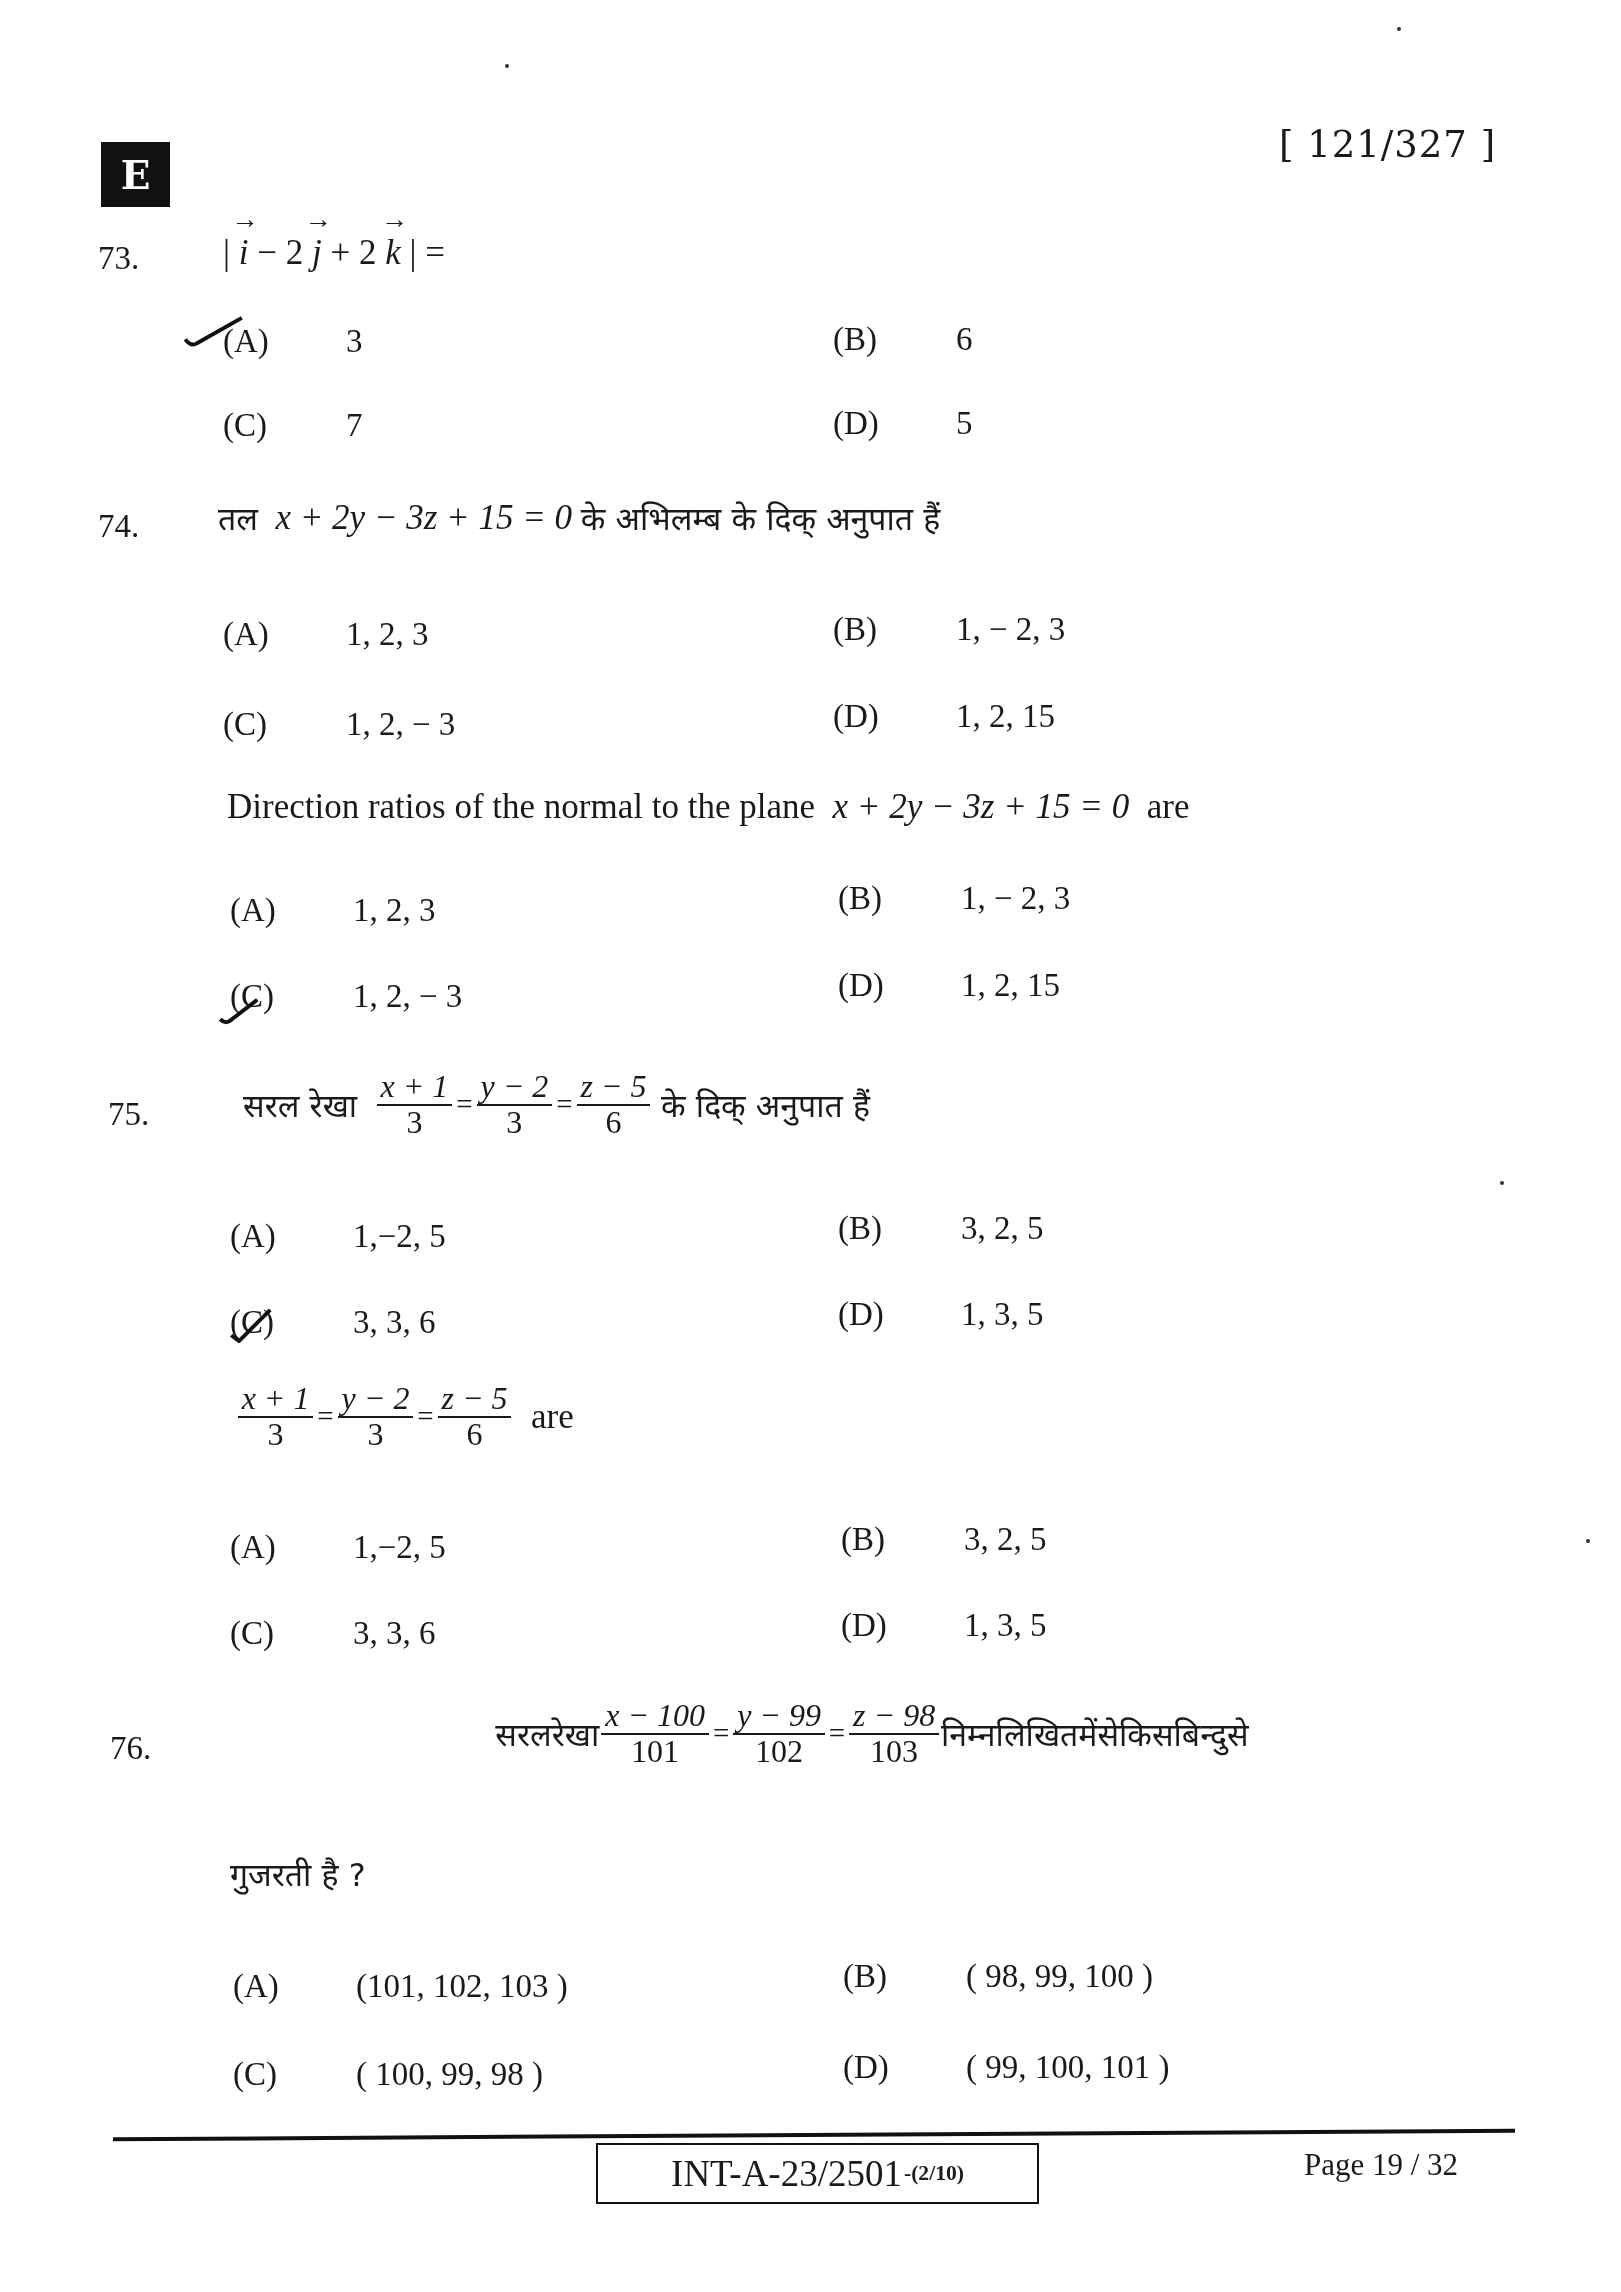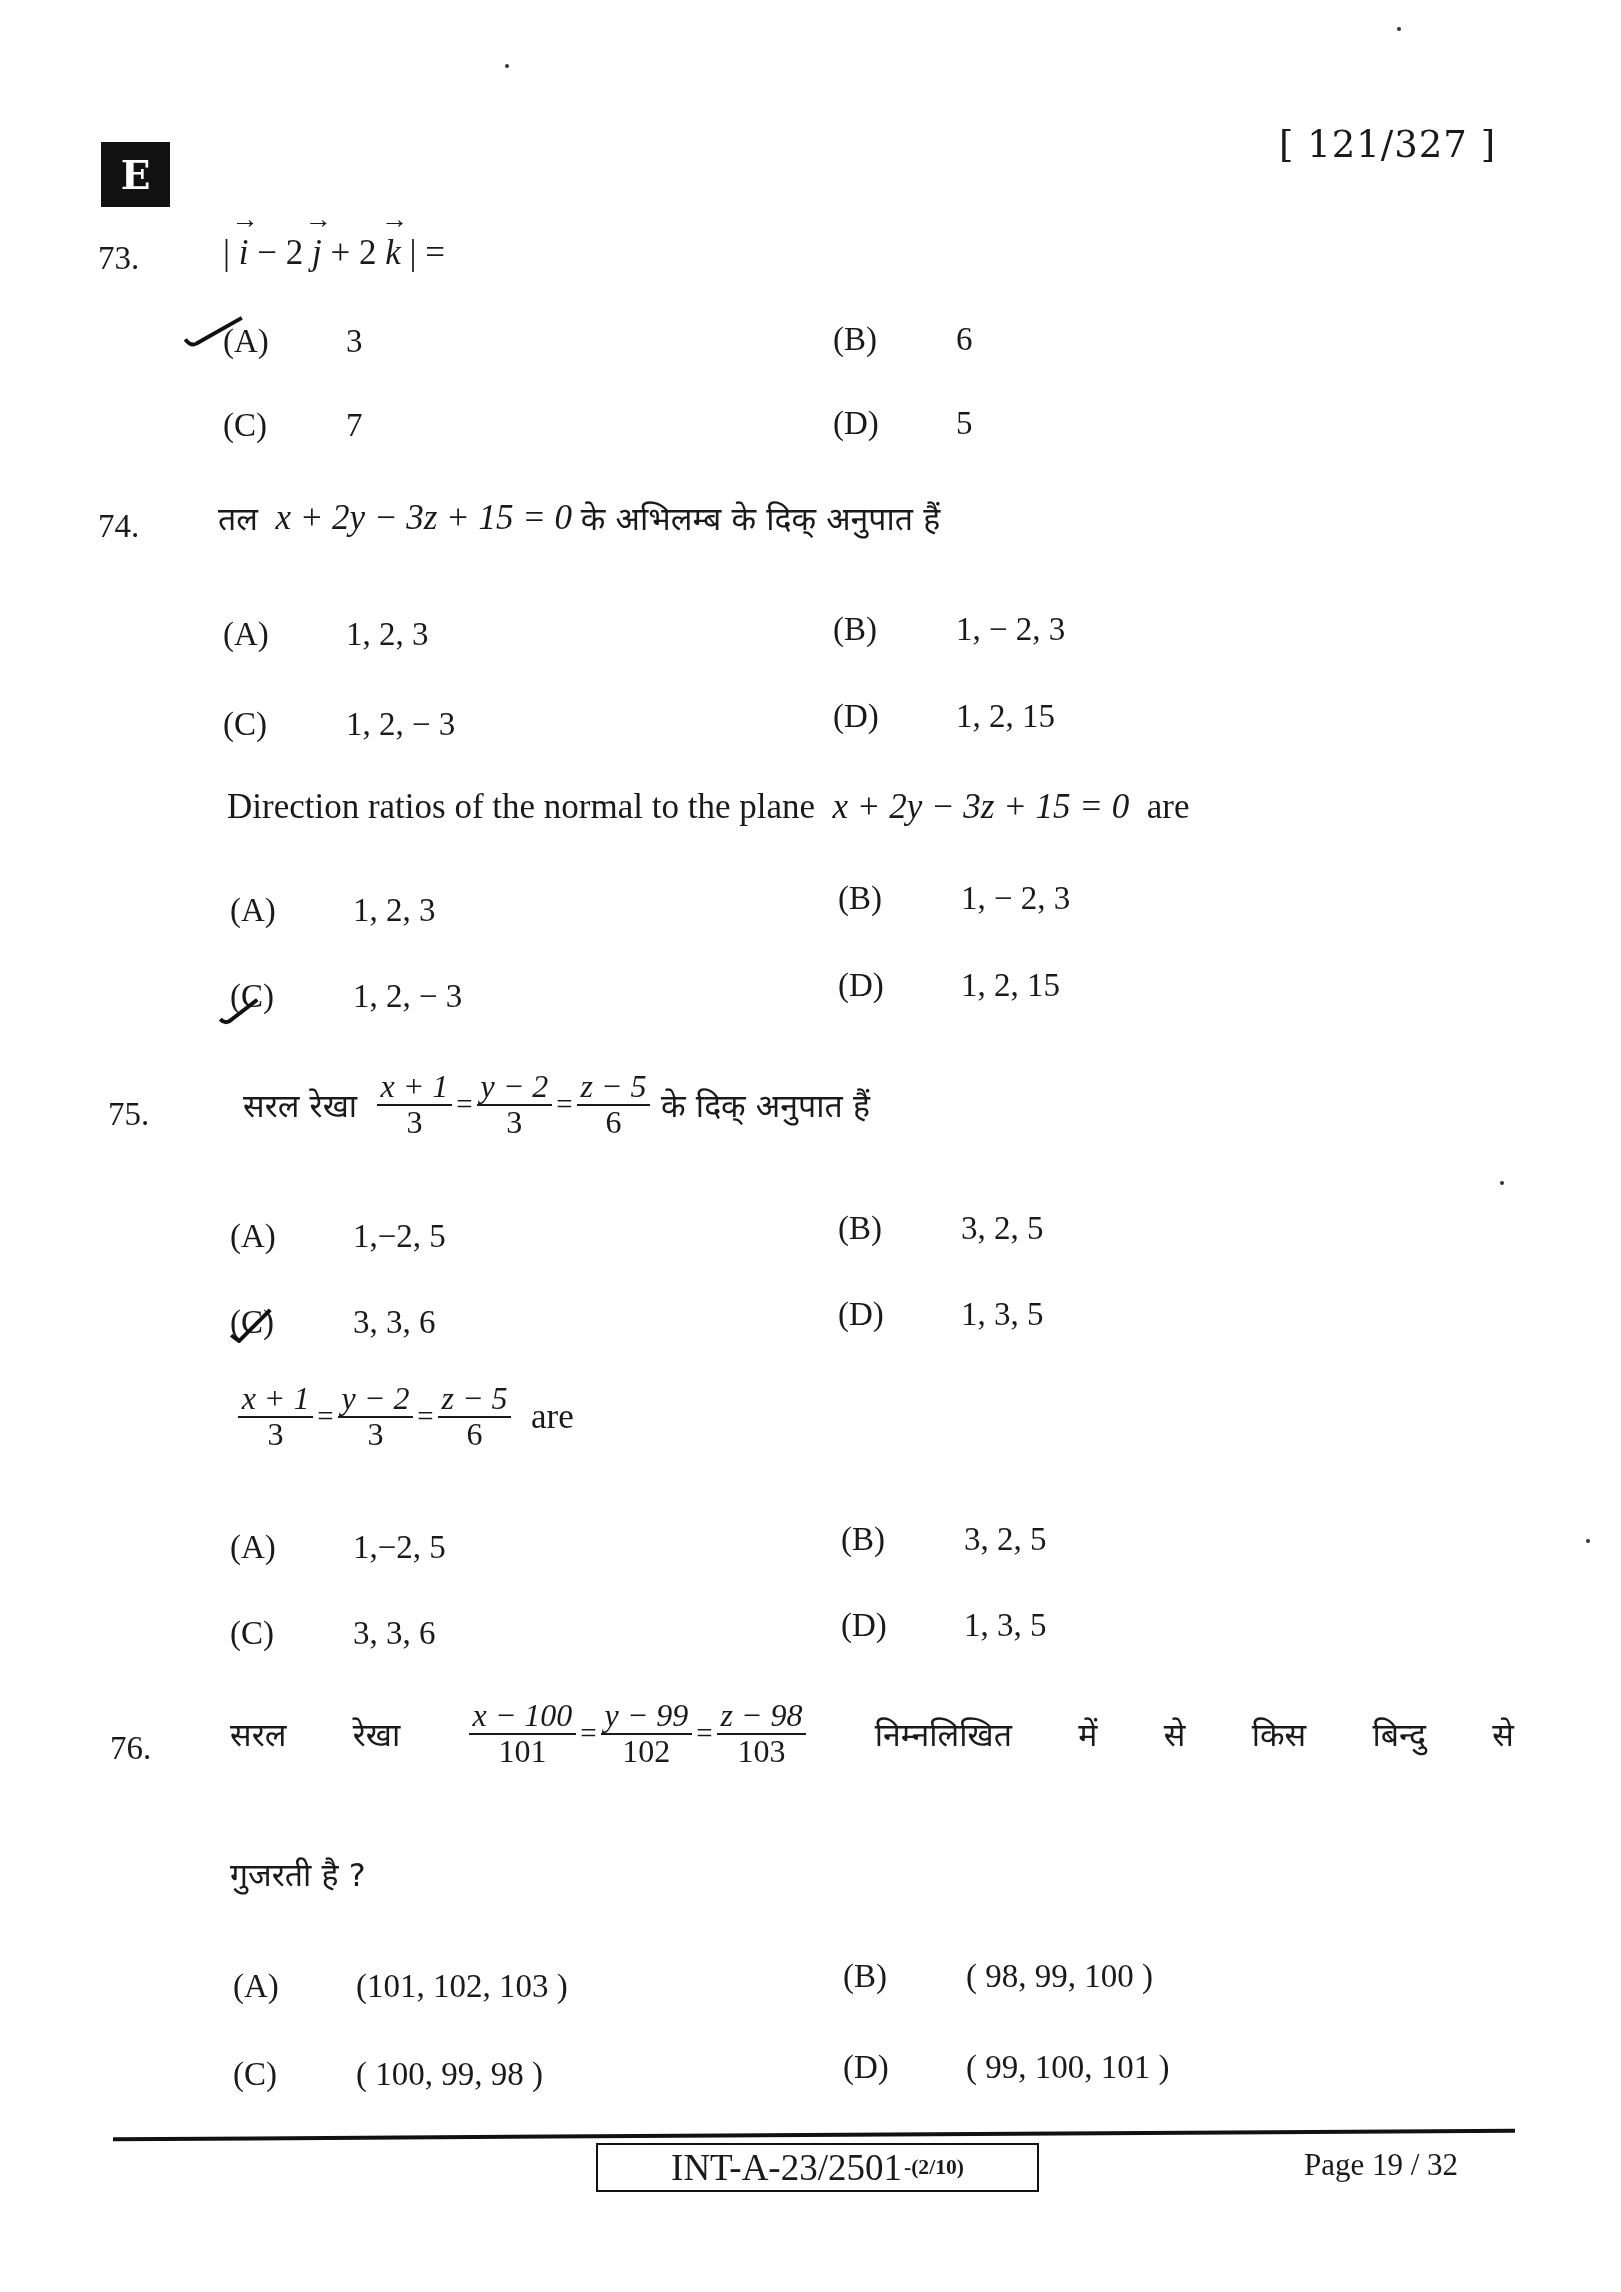--- a/index.html
+++ b/index.html
@@ -16,21 +16,21 @@
   .opt { font-size:33px; font-family:"Liberation Serif",serif; white-space:nowrap; display:flex; align-items:center; }
   .opt .lbl { display:inline-block; width:123px; }
   .frac { display:inline-flex; flex-direction:column; align-items:center; vertical-align:middle; margin:0 2px; font-size:32px; line-height:1.05; }
   .frac .num { border-bottom:2.9px solid #1a1a1a; padding:0 3.9px; }
   .frac .den { padding:0 3.9px; }
   .eq { margin:0 2px; font-size:29px; }
   .vec { position:relative; display:inline-block; font-style:italic; }
   .vec::before { content:"\2192"; position:absolute; top:-29px; left:50%; transform:translateX(-45%); font-style:normal; font-size:27.4px; }
   .tick { position:absolute; width:69px; height:39px; }
   .footer-rule { left:113px; top:2133px; width:1402px; height:3.9px; background:#111; transform:rotate(-0.35deg); }
-  .footer-box { left:596px; top:2143px; width:443px; height:49px; border:2.9px solid #111; display:flex; align-items:center; justify-content:center;
+  .footer-box { left:596px; top:2143px; width:443px; height:61px; border:2.9px solid #111; display:flex; align-items:center; justify-content:center;
                 font-family:"Liberation Serif",serif; font-size:37px; box-sizing:border-box; }
   .footer-box .sub { font-size:21.6px; font-weight:bold; margin-left:2px; }
   .page-no { left:1304px; top:2147px; font-family:"Liberation Serif",serif; font-size:31px; }
   .speck { position:absolute; width:3.9px; height:3.9px; background:#333; border-radius:50%; }
 </style>
 </head>
 <body>
 
 <div class="abs set-box">
     <span>E</span>
@@ -175,21 +175,21 @@
 <div class="abs opt" style="left:230px;top:1615px;">
     <span class="lbl">(C)</span>
     <span>3, 3, 6</span>
   </div>
 <div class="abs opt" style="left:841px;top:1607px;">
     <span class="lbl">(D)</span>
     <span>1, 3, 5</span>
   </div>
 
 <div class="abs qnum" style="left:110px;top:1730px;">76.</div>
-<div class="abs stem" style="left:230px;top:1699px;width:1284px;justify-content:space-between;">
+<div class="abs stem" style="left:230px;top:1699px;width:1284px;justify-content:center;">
   <span class="hi">सरल</span>
   <span class="hi">रेखा</span>
   <span style="display:inline-flex;align-items:center;">
     <span class="frac">
         <span class="num" style="font-style:italic">x − 100</span>
         <span class="den">101</span>
       </span>
       <span class="eq">=</span>
       <span class="frac">
         <span class="num" style="font-style:italic">y − 99</span>

